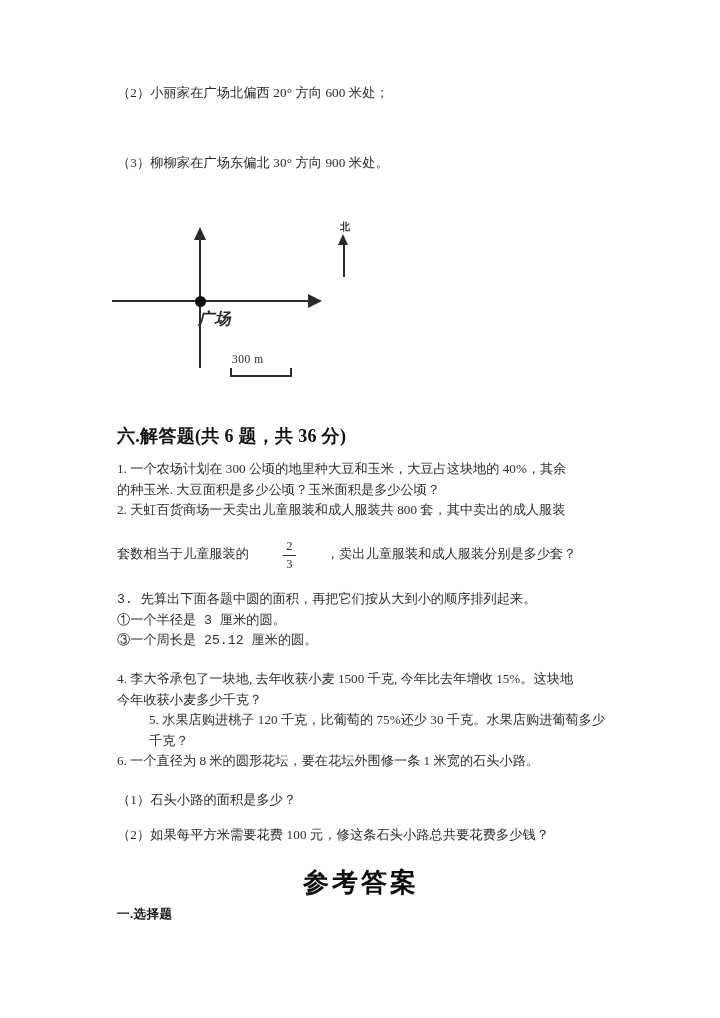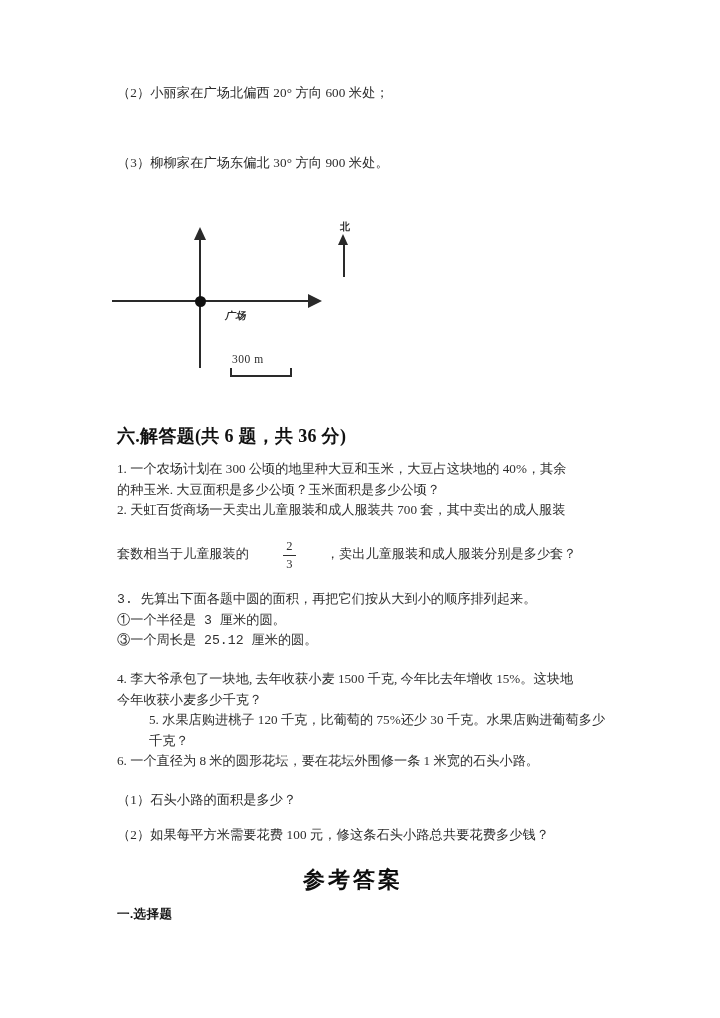--- a/index.html
+++ b/index.html
@@ -41,21 +41,21 @@
     font-weight: bold;
     font-size: 18px;
     color: #111111;
     letter-spacing: 0.3px;
     white-space: nowrap;
     text-align: right;
   }
   .answer-title {
     position: absolute;
     font-weight: bold;
-    font-size: 22px;
+    font-size: 26px;
     letter-spacing: 3px;
     color: #0d0d0d;
     white-space: nowrap;
   }
   .sub-heading {
     position: absolute;
     font-weight: bold;
     font-size: 12.6px;
     color: #141414;
     letter-spacing: 0.4px;
@@ -146,23 +146,23 @@
     position: absolute;
     left: 94.5px;
     top: 91px;
     width: 11px;
     height: 11px;
     border-radius: 50%;
     background: #111111;
   }
   .origin-label {
     position: absolute;
-    left: 125px;
+    left: 98px;
     top: 104px;
-    font-size: 10px;
+    font-size: 16px;
     font-weight: bold;
     font-style: italic;
     color: #2a2a2a;
     letter-spacing: 0.5px;
     white-space: nowrap;
   }
   .north-label {
     position: absolute;
     left: 240px;
     top: 15px;
@@ -240,21 +240,21 @@
   </div>
 
   <div class="section-heading" style="left:117px; top:424px;">六.解答题(共 6 题，共 36 分)</div>
 
   <div class="qblock" style="top:459px;">
     <div class="q-line">1. 一个农场计划在 300 公顷的地里种大豆和玉米，大豆占这块地的 40%，其余</div>
     <div class="q-line">的种玉米. 大豆面积是多少公顷？玉米面积是多少公顷？</div>
   </div>
 
   <div class="qblock" style="top:500px;">
-    <div class="q-line">2. 天虹百货商场一天卖出儿童服装和成人服装共 700 套，其中卖出的成人服装</div>
+    <div class="q-line">2. 天虹百货商场一天卖出儿童服装和成人服装共 800 套，其中卖出的成人服装</div>
     <div class="frac-row" style="margin-top:14px;">
       <span>套数相当于儿童服装的</span>
       <span class="frac">
         <span class="num">2</span>
         <span class="bar"></span>
         <span class="den">3</span>
       </span>
       <span>，卖出儿童服装和成人服装分别是多少套？</span>
     </div>
   </div>

